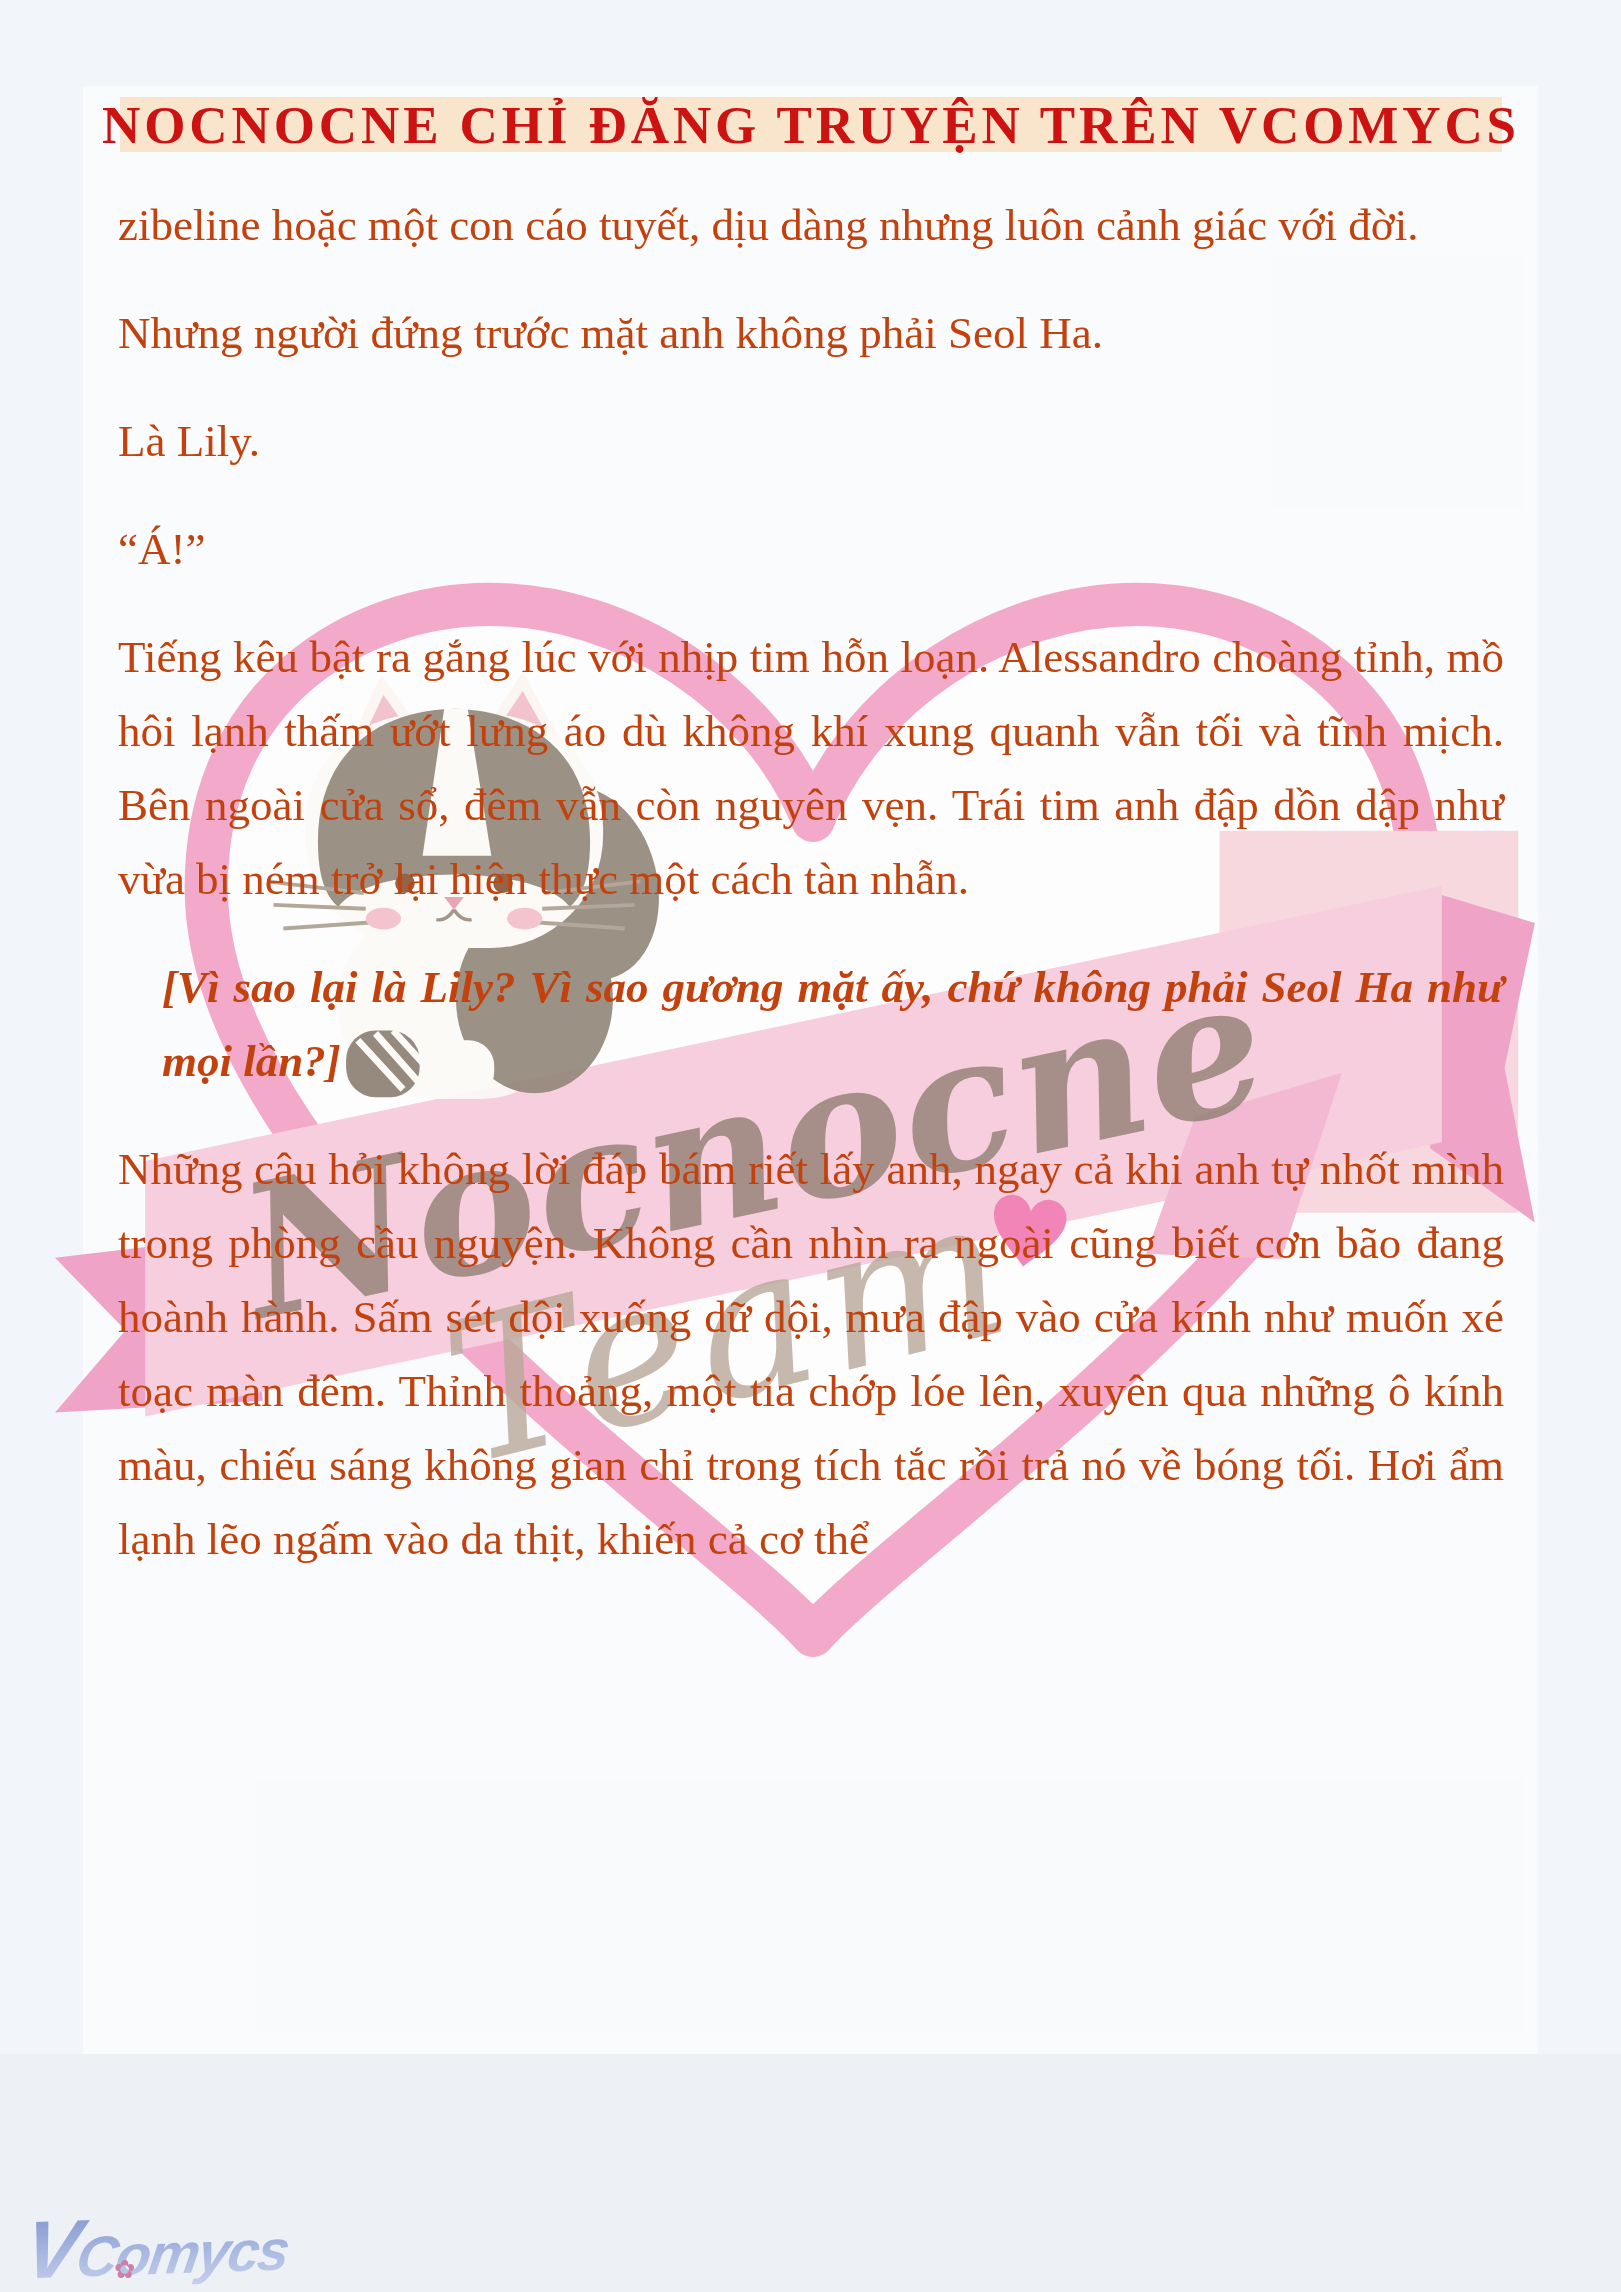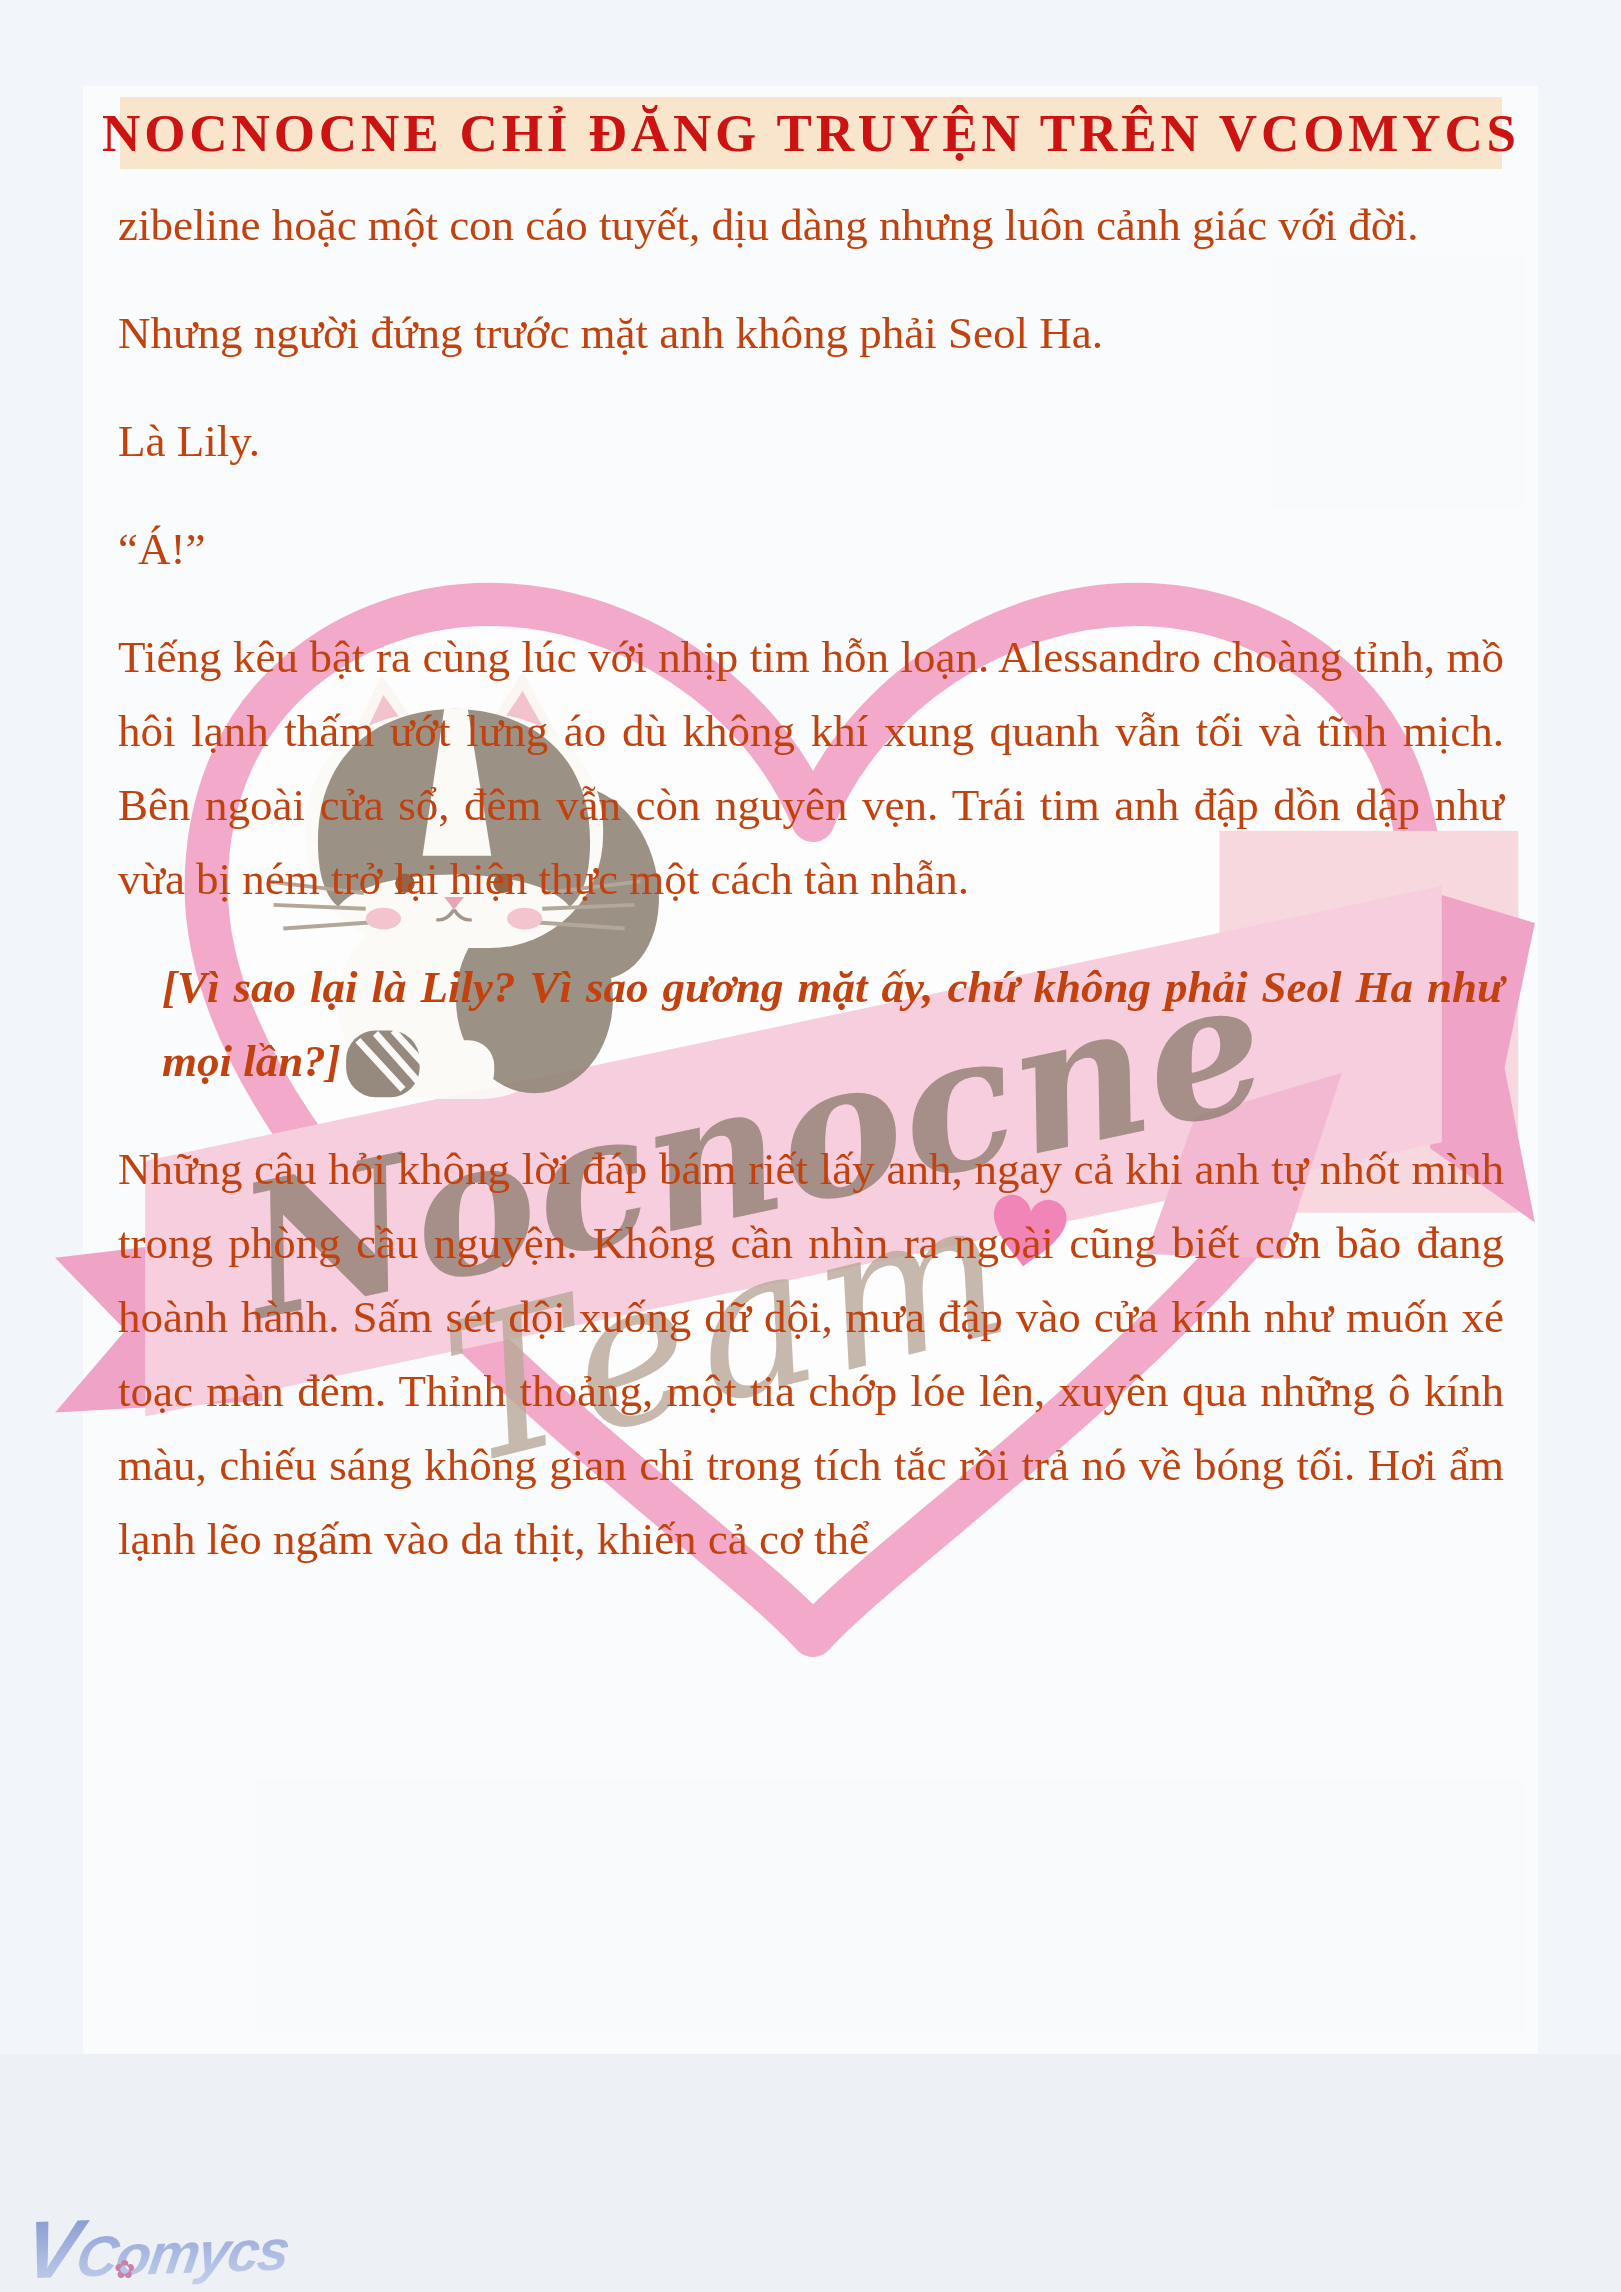--- a/index.html
+++ b/index.html
@@ -39,21 +39,21 @@
     z-index:5;display:flex;align-items:center;justify-content:center;
     transform:rotate(-14deg);
     font-family:"DejaVu Serif", serif;
     font-style:italic;
     font-size:196px;letter-spacing:9.8px;
     color:#b9a899;opacity:.8;white-space:nowrap;
   }
   .wm-small-heart{position:absolute;left:988px;top:1194px;width:80px;height:76px;z-index:5;transform:rotate(8deg);}
   
   .header-banner{
-    position:absolute;left:120px;top:97px;width:1382px;height:72px;
+    position:absolute;left:120px;top:97px;width:1382px;height:55px;
     background:#f9e5cb;
     display:flex;align-items:center;justify-content:center;
     z-index:6;
   }
   .header-banner .banner-text{
     font-weight:bold;
     font-size:53px;
     letter-spacing:3.9px;
     color:#cc1312;
     white-space:nowrap;
@@ -138,21 +138,21 @@
 
   <div class="header-banner">
     <span class="banner-text">NOCNOCNE CHỈ ĐĂNG TRUYỆN TRÊN VCOMYCS</span>
   </div>
 
   <div class="story">
     <p>zibeline hoặc một con cáo tuyết, dịu dàng nhưng luôn cảnh giác với đời.</p>
     <p>Nhưng người đứng trước mặt anh không phải Seol Ha.</p>
     <p>Là Lily.</p>
     <p>“Á!”</p>
-    <p>Tiếng kêu bật ra cùng lúc với nhịp tim hỗn loạn. Alessandro choàng tỉnh, mồ hôi lạnh thấm ướt lưng áo dù không khí xung quanh vẫn tối và tĩnh mịch. Bên ngoài cửa sổ, đêm vẫn còn nguyên vẹn. Trái tim anh đập dồn dập như vừa bị ném trở lại hiện thực một cách tàn nhẫn.</p>
+    <p>Tiếng kêu bật ra gắng lúc với nhịp tim hỗn loạn. Alessandro choàng tỉnh, mồ hôi lạnh thấm ướt lưng áo dù không khí xung quanh vẫn tối và tĩnh mịch. Bên ngoài cửa sổ, đêm vẫn còn nguyên vẹn. Trái tim anh đập dồn dập như vừa bị ném trở lại hiện thực một cách tàn nhẫn.</p>
     <p class="dream-quote">[Vì sao lại là Lily? Vì sao gương mặt ấy, chứ không phải Seol Ha như mọi lần?]</p>
     <p>Những câu hỏi không lời đáp bám riết lấy anh, ngay cả khi anh tự nhốt mình trong phòng cầu nguyện. Không cần nhìn ra ngoài cũng biết cơn bão đang hoành hành. Sấm sét dội xuống dữ dội, mưa đập vào cửa kính như muốn xé toạc màn đêm. Thỉnh thoảng, một tia chớp lóe lên, xuyên qua những ô kính màu, chiếu sáng không gian chỉ trong tích tắc rồi trả nó về bóng tối. Hơi ẩm lạnh lẽo ngấm vào da thịt, khiến cả cơ thể</p>
   </div>
 
   <div class="vcomycs-logo">VComycs</div>
   <div class="logo-rose">✿</div>
 
 </div>
 
 

